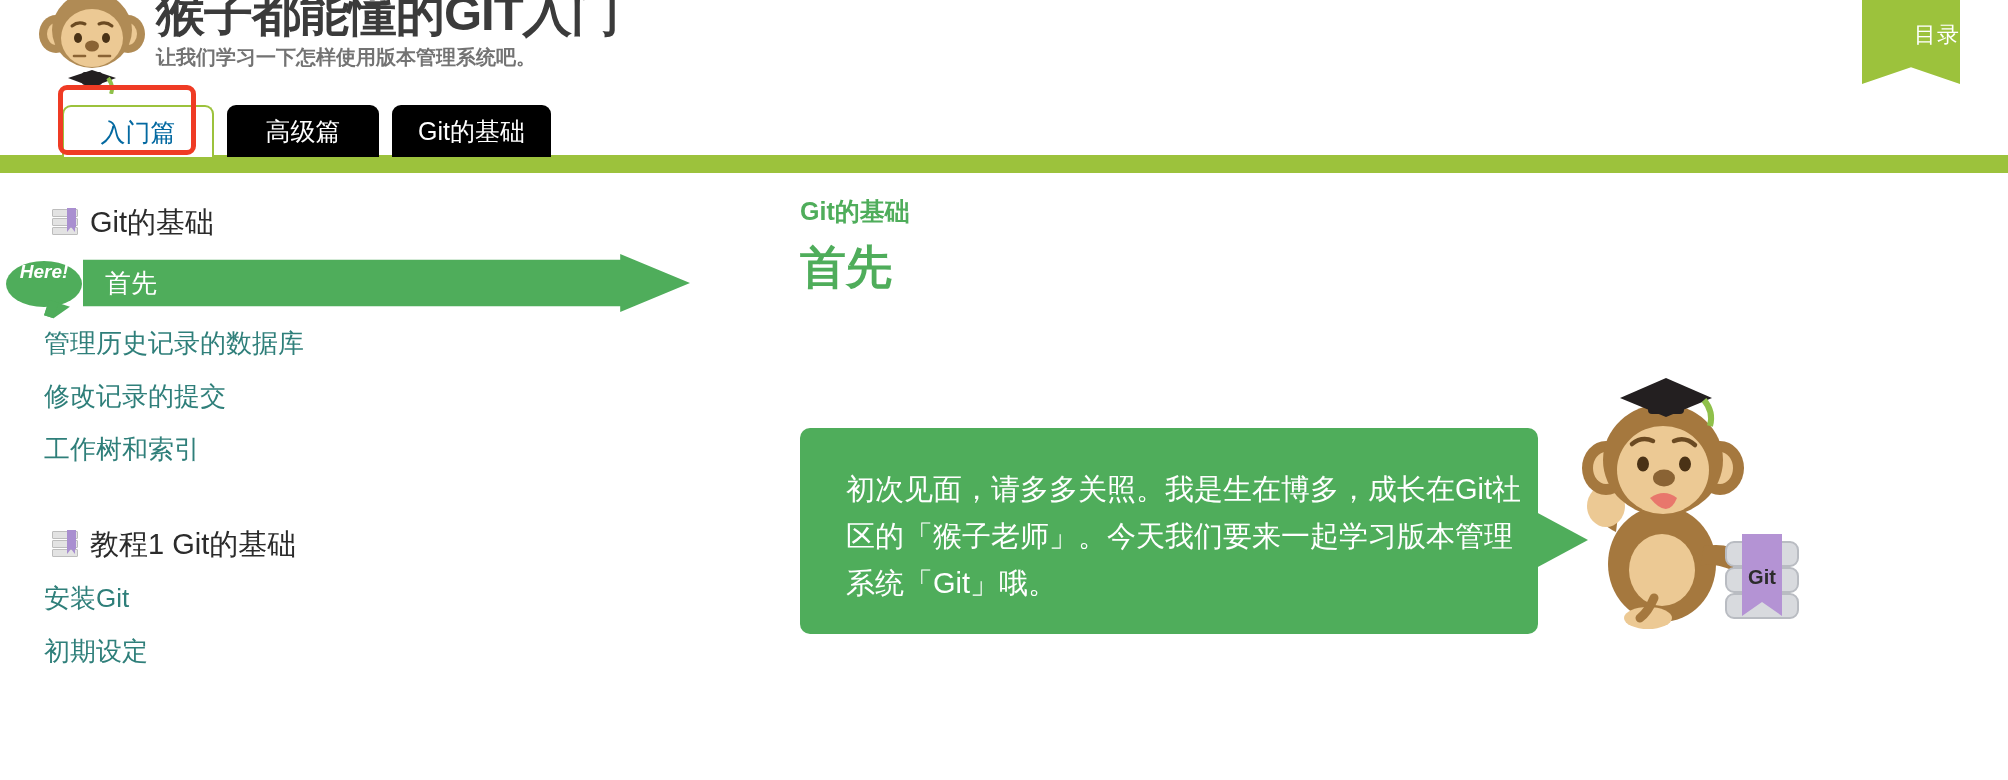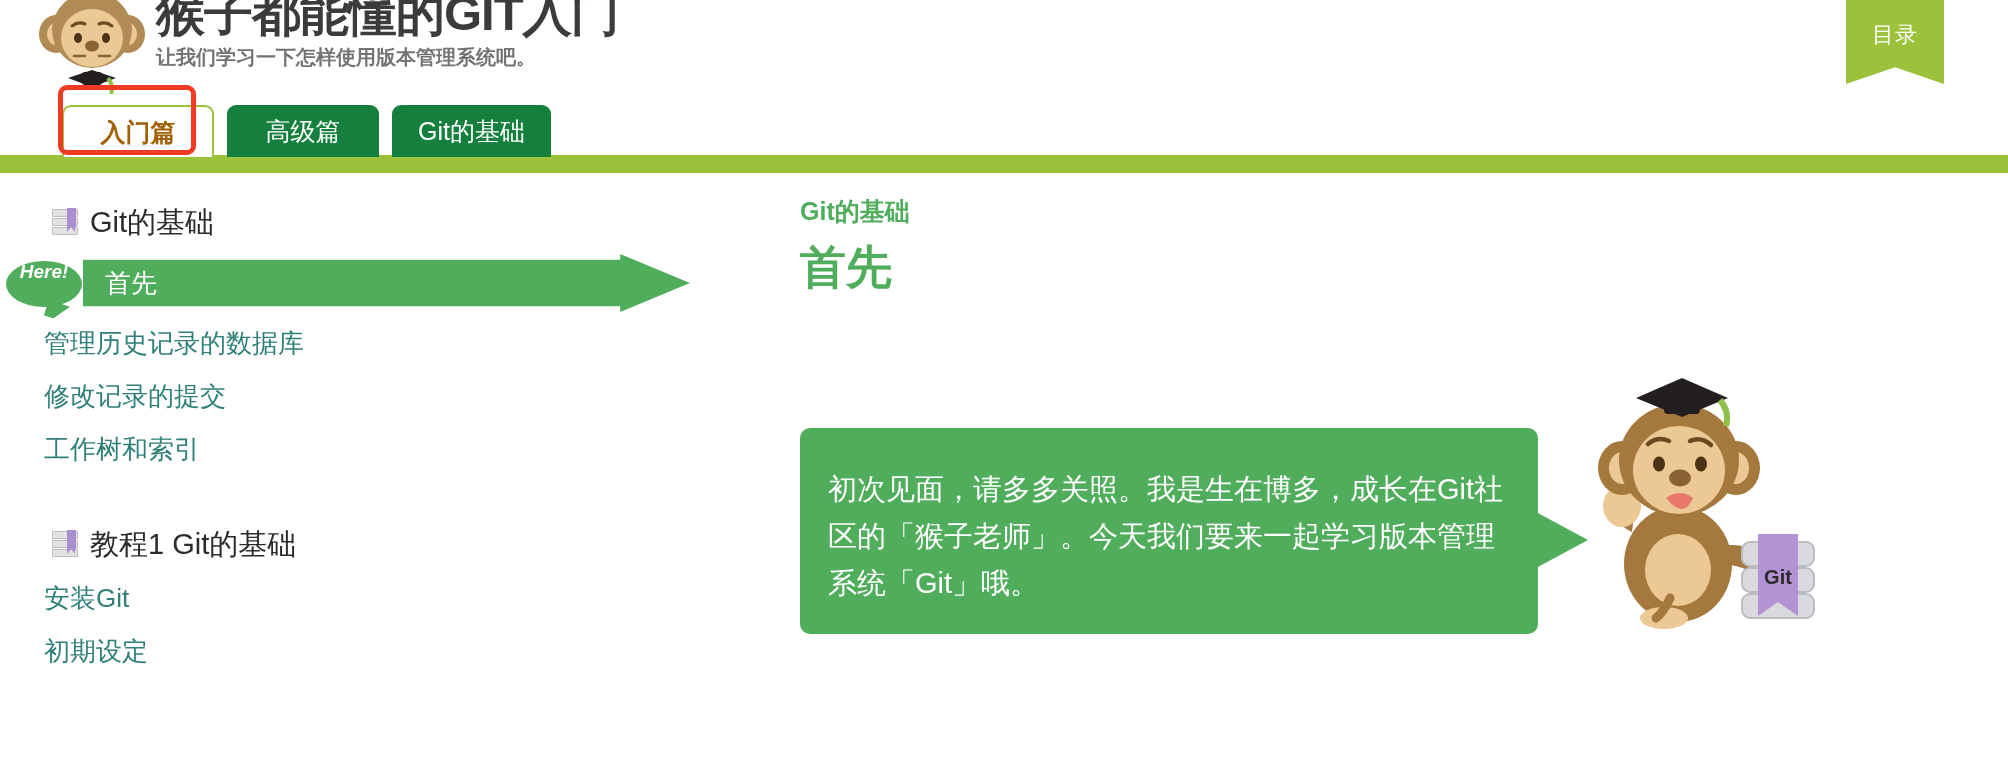--- a/index.html
+++ b/index.html
@@ -22,38 +22,38 @@
     line-height:1.06; white-space:nowrap;
     text-shadow: 1px 1px 0 rgba(255,255,255,0.6);
   }
   .brand-sub {
     font-size:20px; font-weight:bold; color:#737373; line-height:1.5;
     margin-top:2px; white-space:nowrap;
   }
 
   
   .ribbon {
-    position:absolute; right:64px; top:0; width:98px; height:84px;
+    position:absolute; right:48px; top:0; width:98px; height:84px;
     background:#9cc23c;
     clip-path: polygon(0 0, 100% 0, 100% 100%, 50% 80%, 0 100%);
-    display:flex; align-items:flex-start; justify-content:center;
+    display:flex; align-items:flex-start; justify-content:flex-end;
     cursor:pointer;
   }
   .ribbon-label { color:#fff; font-size:22px; font-weight:normal; margin-top:20px; letter-spacing:1px; }
 
   
   .tabs { position:absolute; left:62px; top:105px; display:flex; gap:13px; z-index:3; }
   .tab {
     height:52px; min-width:152px; padding:0 26px;
     border-radius:9px 9px 0 0;
-    background:#15803d; color:#ffffff;
+    background:#000000; color:#ffffff;
     font-size:25px; display:flex; align-items:center; justify-content:center;
     cursor:pointer; position:relative;
   }
-  .tab.active { background:#ffffff; color:#a16207; border:2px solid #9cc23c; border-bottom:none;font-weight:bold; }
+  .tab.active { background:#ffffff; color:#0369a1; border:2px solid #9cc23c; border-bottom:none; }
 
   .greenbar { position:absolute; left:0; top:155px; width:2008px; height:18px; background:#9cc23c; z-index:1; }
 
   
   .annot-box {
     position:absolute; left:58px; top:85px; width:138px; height:70px;
     border:5px solid #ef3b24; border-radius:9px; z-index:6; pointer-events:none;
   }
 
   
@@ -109,30 +109,30 @@
   
   .main { position:absolute; left:800px; top:196px; width:1208px; }
   .crumb { font-size:25px; font-weight:bold; color:#4fad5b; line-height:1.2; }
   .page-title { font-size:46px; font-weight:bold; color:#4fad5b; margin-top:14px; line-height:1.2; }
 
   .speech-wrap { position:absolute; left:0; top:232px; width:1208px; height:260px; }
   .speech-box {
     position:absolute; left:0; top:0; width:738px; height:206px;
     background:#4fad5b; border-radius:10px;
     color:#ffffff; font-size:29px; line-height:1.62;
-    padding:38px 34px 0 28px;
+    padding:38px 34px 0 46px;
   }
   .speech-tail {
     position:absolute; left:736px; top:84px; width:0; height:0;
     border-top:28px solid transparent; border-bottom:28px solid transparent;
     border-left:52px solid #4fad5b;
   }
 
   
-  .mascot { position:absolute; left:760px; top:-72px; width:260px; height:280px; }
+  .mascot { position:absolute; left:744px; top:-72px; width:260px; height:280px; }
 
   .nowrap { white-space:nowrap; }
 </style>
 </head>
 <body>
 
 <div id="page">
 
   <div class="header">
 

